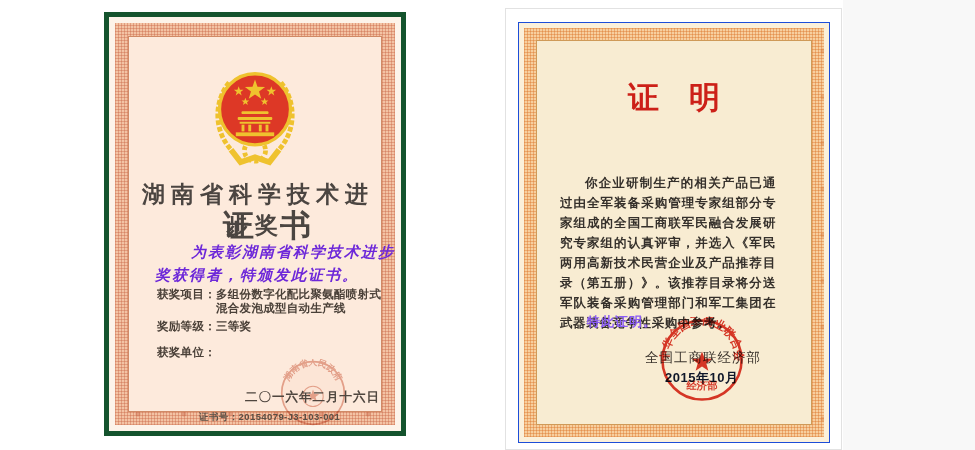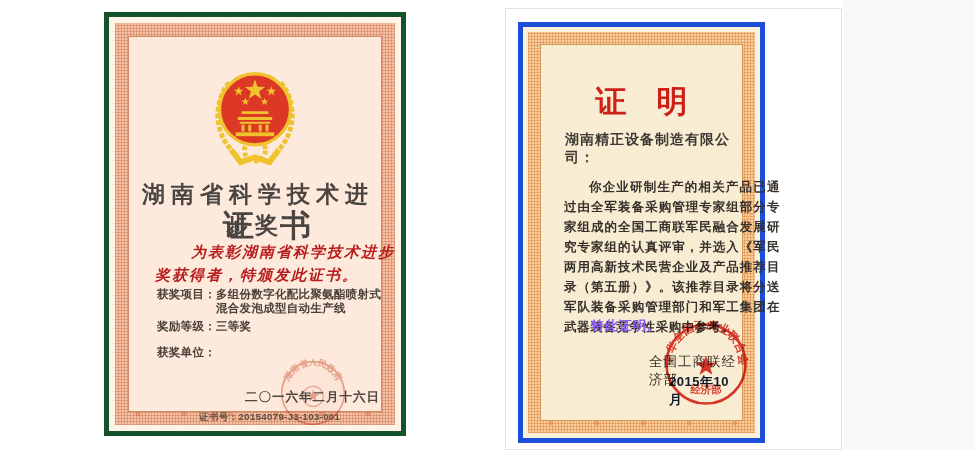--- a/index.html
+++ b/index.html
@@ -25,37 +25,37 @@
       margin:3px;inset:0;position:relative;height:calc(100% - 6px);}
   .cert-left .inner{left:13px;top:13px;right:13px;bottom:13px;
       background:#fdeadc;border:1px solid #d08a66;}
   .l-emblem{position:absolute;left:50%;top:24px;transform:translateX(-50%);}
   .l-title{position:absolute;left:0;top:142px;width:100%;text-align:center;
       font-size:23px;font-weight:700;color:#4b4541;letter-spacing:6px;text-indent:6px;}
   .l-subtitle{position:absolute;left:12px;top:168px;width:100%;text-align:center;
       font-size:31px;font-weight:700;color:#4b4541;letter-spacing:26px;text-indent:26px;}
   .l-dedication{position:absolute;left:26px;top:204px;width:240px;
       font-family:"Liberation Serif",serif;font-style:italic;font-weight:600;
-      font-size:15px;line-height:23px;letter-spacing:2px;color:#b91c1c;text-indent:2.4em;}
+      font-size:15px;line-height:23px;letter-spacing:2px;color:#6d28d9;text-indent:2.4em;}
   .l-field{position:absolute;left:28px;display:flex;font-size:11.5px;font-weight:700;
       color:#4a4038;line-height:14px;letter-spacing:.3px;}
   .l-field .lab{flex:none;}
   .l-field .val{width:206px;}
   .l-sub-unit{text-align:center;width:170px;margin-top:1px;}
   .l-seal{position:absolute;left:150px;top:322px;opacity:.55;mix-blend-mode:multiply;}
   .l-date{position:absolute;left:116px;top:352px;font-size:12.5px;font-weight:700;
       color:#4f463f;letter-spacing:1px;}
   .l-certno{position:absolute;left:34px;top:374px;font-size:9.5px;font-weight:700;
       color:#5b4f45;letter-spacing:.4px;margin-left:36px;}
 
   
   .photo-right{position:absolute;left:505px;top:8px;width:337px;height:442px;
       background:#ffffff;border:1px solid #e2e2e2;box-sizing:border-box;}
-  .cert-right{left:12px;top:13px;width:247px;height:421px;background:#fbf0da;
-      border:5px solid #1d4ed8;padding:3px;position:absolute;}
+  .cert-right{left:12px;top:13px;width:312px;height:421px;background:#fbf0da;
+      border:1px solid #1d4ed8;padding:3px;position:absolute;}
   .cert-right .band{
       background-color:#f7cf9f;
       background-image:
         repeating-linear-gradient(90deg, rgba(219,115,40,.42) 0 1px, transparent 1px 3px),
         repeating-linear-gradient(0deg,  rgba(219,115,40,.42) 0 1px, transparent 1px 3px),
         radial-gradient(circle, rgba(205,100,35,.35) 0 2px, transparent 3px);
       background-size:auto,auto,46px 46px;
       margin:2px;position:relative;height:calc(100% - 4px);}
   .cert-right .inner{left:12px;top:12px;right:12px;bottom:12px;
       background:#f8ecd2;border:1px solid #cf9a58;}
@@ -144,21 +144,20 @@
       </div>
     </div>
   </div>
 
   <div class="photo-right">
     <div class="cert cert-right">
       <div class="band">
         <div class="inner">
 
           <div class="r-title">证明</div>
-          <div class="r-addressee">湖南精正设备制造有限公司：</div>
           <div class="r-body">你企业研制生产的相关产品已通过由全军装备采购管理专家组部分专家组成的全国工商联军民融合发展研究专家组的认真评审，并选入《军民两用高新技术民营企业及产品推荐目录（第五册）》。该推荐目录将分送军队装备采购管理部门和军工集团在武器装备竞争性采购中参考。</div>
           <div class="r-closing">特此证明。</div>
           <div class="r-signer">全国工商联经济部</div>
           <div class="r-date">2015年10月</div>
 
           <div class="r-seal">
             <svg width="86" height="86" viewBox="0 0 100 100">
               <circle cx="50" cy="50" r="46" fill="none" stroke="#d8291b" stroke-width="3"></circle>
               <path id="rArc" d="M13,60 A39,39 0 1 1 87,60" fill="none"></path>
               <text fill="#d8291b" font-size="13" font-weight="bold">

